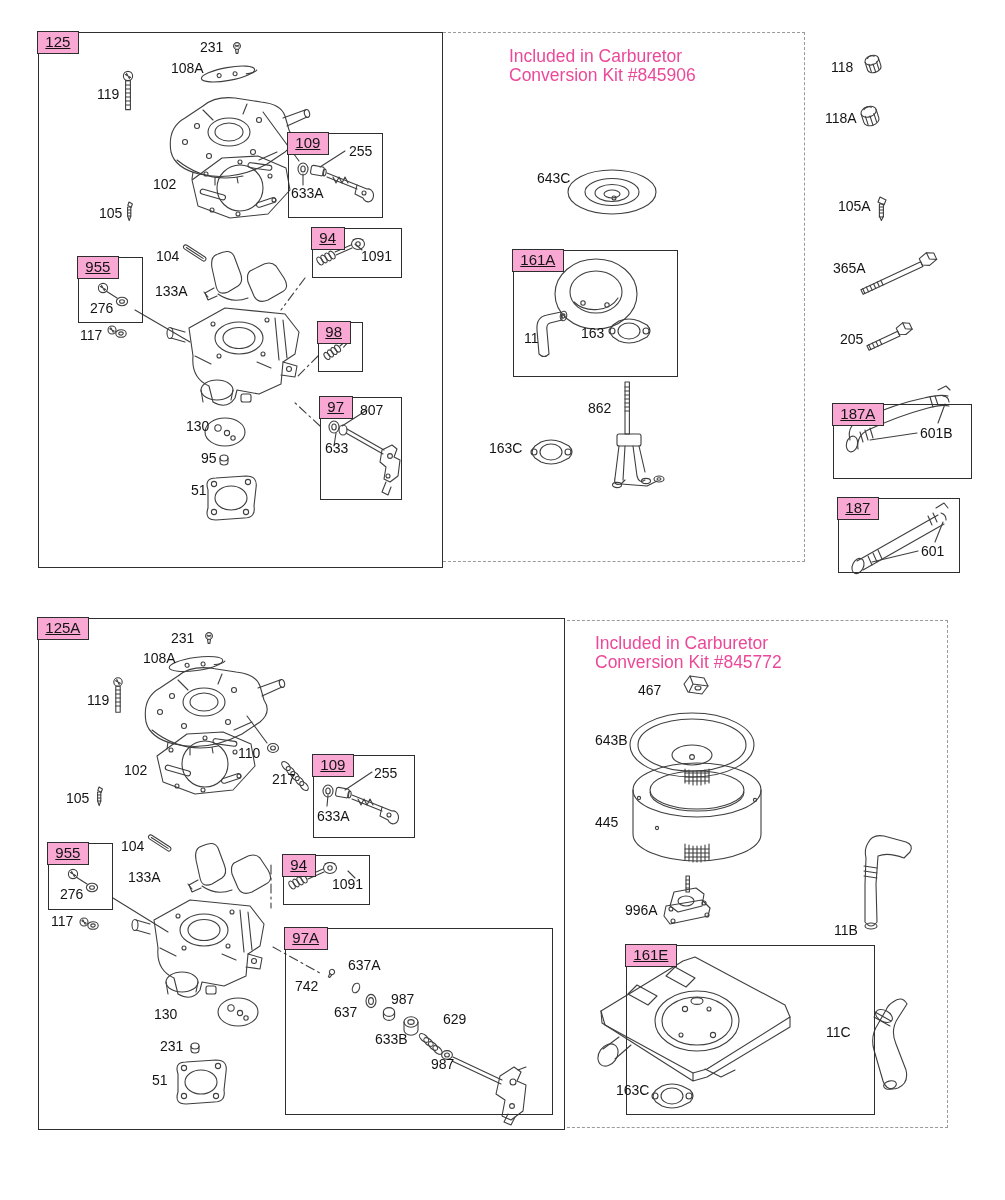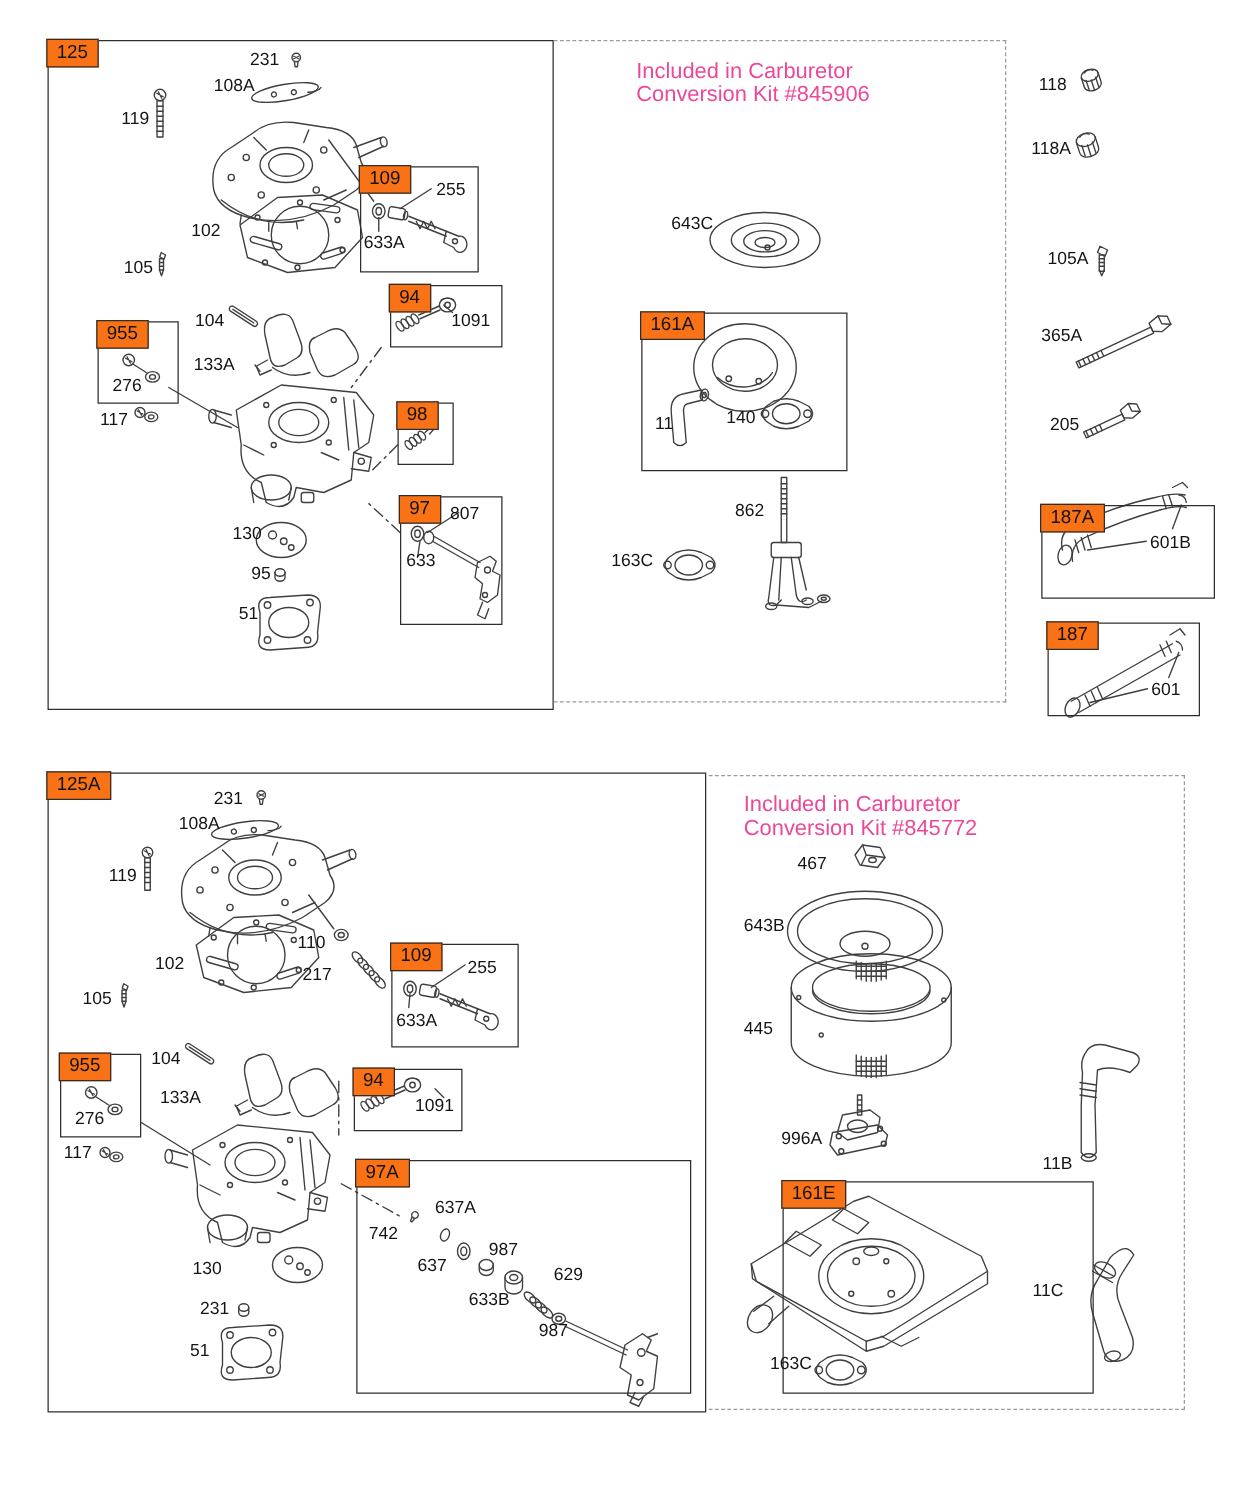--- a/index.html
+++ b/index.html
@@ -1,22 +1,22 @@
 <!DOCTYPE html>
 <html><head>
 <meta charset="utf-8">
 <style>
   html,body{margin:0;padding:0;background:#fff;}
   #page{position:relative;width:1005px;height:1200px;background:#fff;overflow:hidden;
         font-family:"Liberation Sans", sans-serif;color:#1b1b1b;}
   #art{position:absolute;left:0;top:0;}
   .gbox{position:absolute;border:1.7px solid #2e2e2e;box-sizing:border-box;}
   .gbox.dashed{border:1.6px dashed #9a9a9a;border-left:none;}
-  .chip{position:absolute;left:-1.7px;top:-1.7px;border:1.7px solid #2e2e2e;background:#f97316;
-        padding:1px 8px 2px 7px;font-size:15px;line-height:18px;color:#141414;}
+  .chip{position:absolute;left:-1.7px;top:-1.7px;border:1.7px solid #2e2e2e;background:#f9a8d4;
+        padding:1px 8px 2px 7px;font-size:15px;line-height:18px;color:#141414;text-decoration:underline;}
   .plabel{position:absolute;font-size:14px;line-height:16px;color:#141414;white-space:nowrap;}
   .kit-title{position:absolute;font-size:17.5px;line-height:19px;color:#ec4899;font-weight:400;}
   svg *{vector-effect:non-scaling-stroke;}
 </style>
 </head>
 <body>
 
 <div id="page">
 
   <svg id="art" width="1005" height="1200" viewBox="0 0 1005 1200" stroke="#3f3f3f" stroke-width="1.1" fill="none" stroke-linejoin="round" stroke-linecap="round">
@@ -488,36 +488,36 @@
       <span class="plabel" style="left: 155px; top: 283px;">133A</span>
       <span class="plabel" style="left: 90px; top: 300px;">276</span>
       <span class="plabel" style="left: 80px; top: 327px;">117</span>
       <span class="plabel" style="left: 360px; top: 402px;">807</span>
       <span class="plabel" style="left: 325px; top: 440px;">633</span>
       <span class="plabel" style="left: 186px; top: 418px;">130</span>
       <span class="plabel" style="left: 201px; top: 450px;">95</span>
       <span class="plabel" style="left: 191px; top: 482px;">51</span>
       <span class="plabel" style="left: 537px; top: 170px;">643C</span>
       <span class="plabel" style="left: 524px; top: 330px;">11</span>
-      <span class="plabel" style="left: 581px; top: 325px;">140</span>
+      <span class="plabel" style="left: 581px; top: 325px;">163</span>
       <span class="plabel" style="left: 588px; top: 400px;">862</span>
       <span class="plabel" style="left: 489px; top: 440px;">163C</span>
       <span class="plabel" style="left: 831px; top: 59px;">118</span>
       <span class="plabel" style="left: 825px; top: 110px;">118A</span>
       <span class="plabel" style="left: 838px; top: 198px;">105A</span>
       <span class="plabel" style="left: 833px; top: 260px;">365A</span>
       <span class="plabel" style="left: 840px; top: 331px;">205</span>
       <span class="plabel" style="left: 920px; top: 425px;">601B</span>
       <span class="plabel" style="left: 921px; top: 543px;">601</span>
       <span class="plabel" style="left: 171px; top: 630px;">231</span>
       <span class="plabel" style="left: 143px; top: 650px;">108A</span>
       <span class="plabel" style="left: 87px; top: 692px;">119</span>
       <span class="plabel" style="left: 238px; top: 745px;">110</span>
       <span class="plabel" style="left: 124px; top: 762px;">102</span>
-      <span class="plabel" style="left: 242px; top: 771px;">217</span>
+      <span class="plabel" style="left: 272px; top: 771px;">217</span>
       <span class="plabel" style="left: 66px; top: 790px;">105</span>
       <span class="plabel" style="left: 374px; top: 765px;">255</span>
       <span class="plabel" style="left: 317px; top: 808px;">633A</span>
       <span class="plabel" style="left: 121px; top: 838px;">104</span>
       <span class="plabel" style="left: 128px; top: 869px;">133A</span>
       <span class="plabel" style="left: 332px; top: 876px;">1091</span>
       <span class="plabel" style="left: 60px; top: 886px;">276</span>
       <span class="plabel" style="left: 51px; top: 913px;">117</span>
       <span class="plabel" style="left: 154px; top: 1006px;">130</span>
       <span class="plabel" style="left: 160px; top: 1038px;">231</span>

